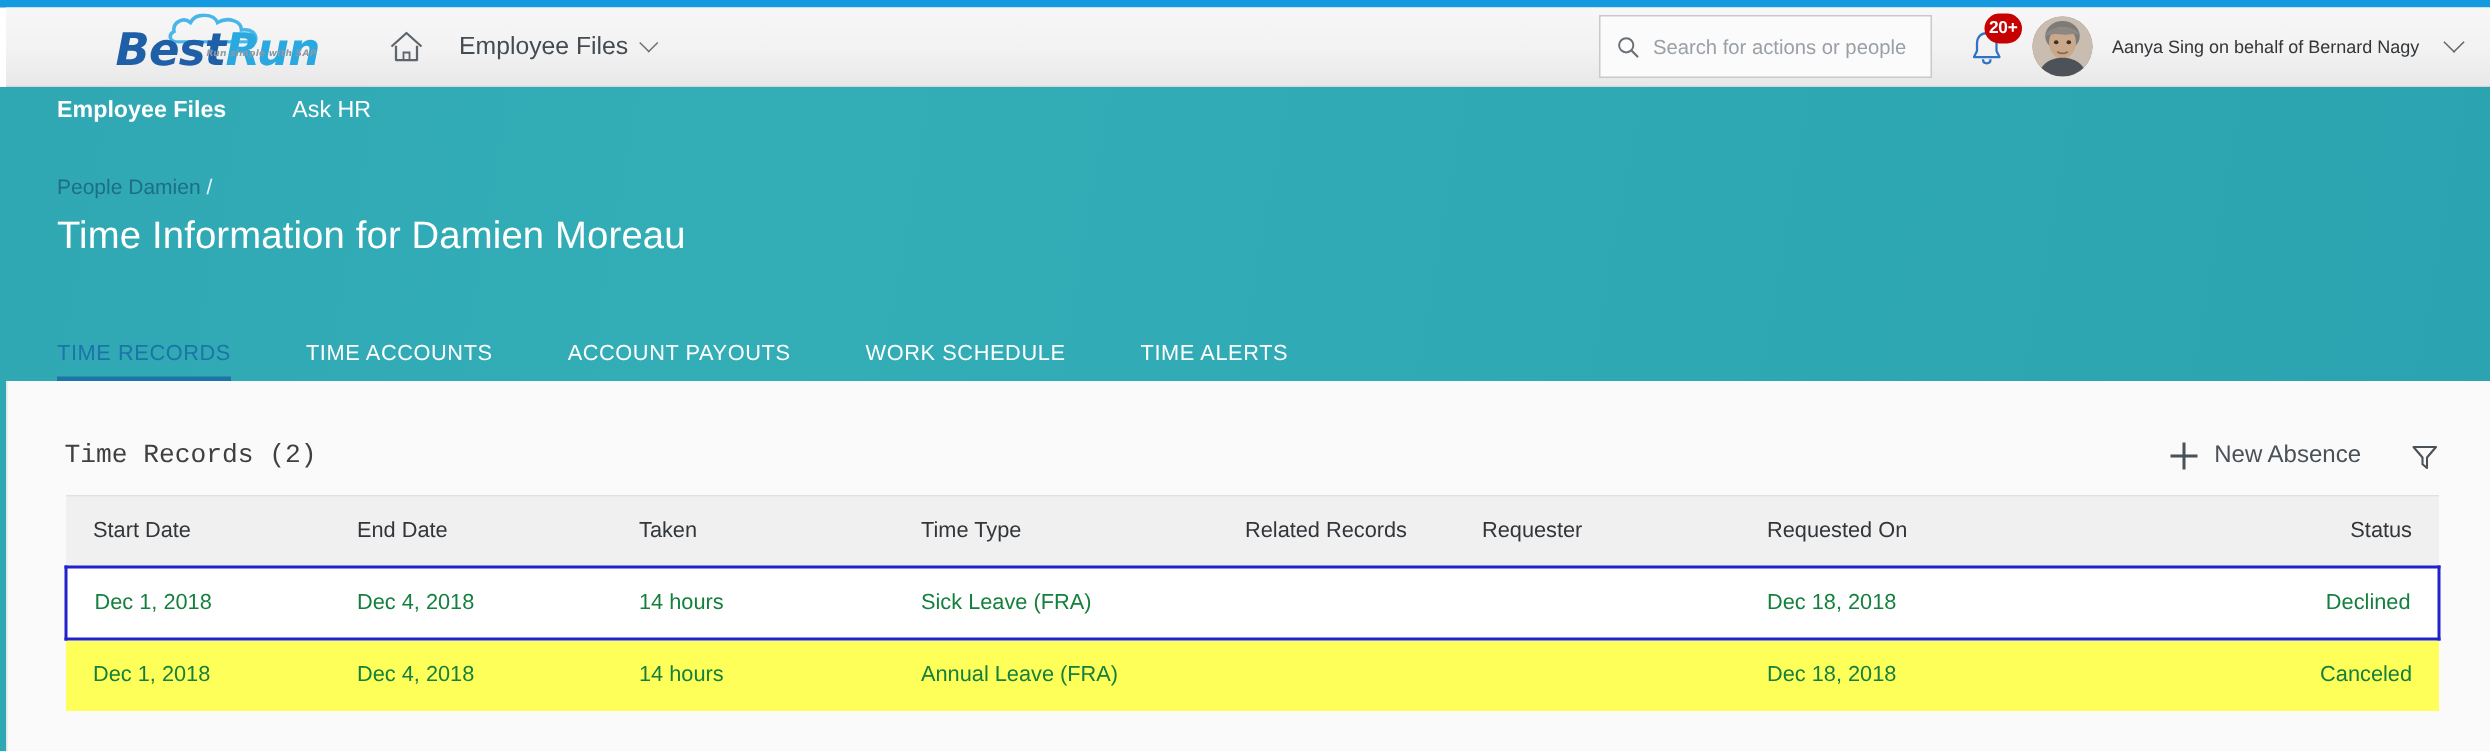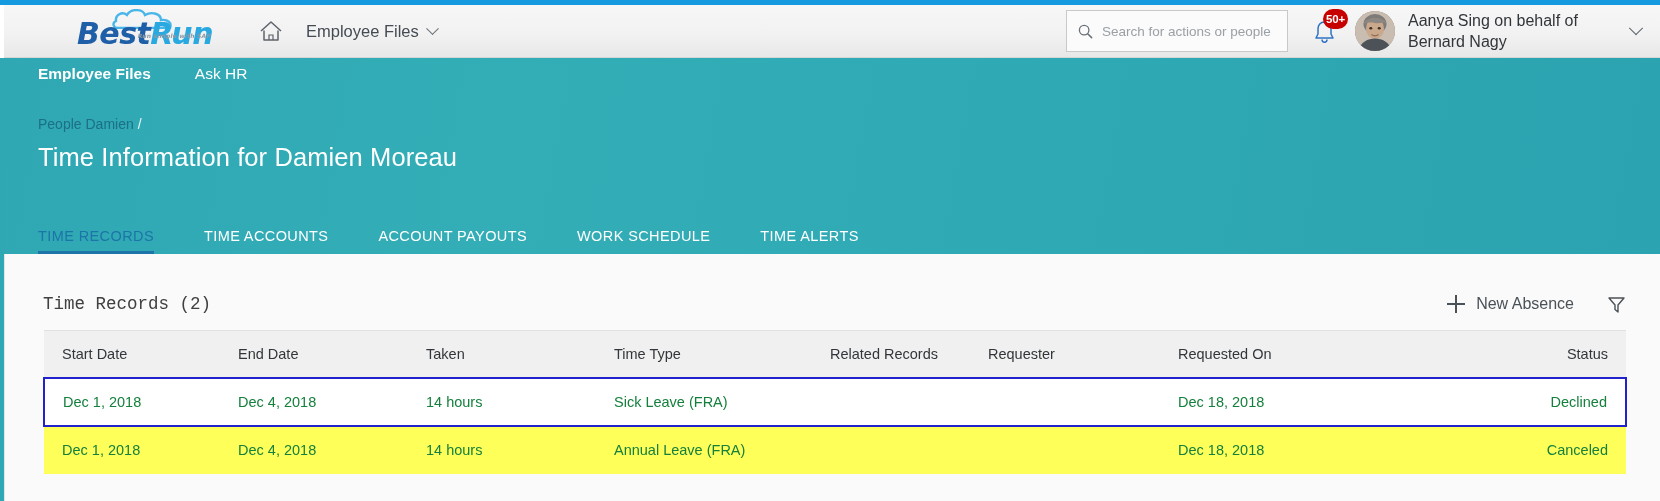--- a/index.html
+++ b/index.html
@@ -146,21 +146,21 @@
     overflow: hidden;
     background: #8f7f72;
     flex: 0 0 auto;
     position: relative;
     cursor: pointer;
   }
 
   .user-name {
     margin-left: 13px;
     width: 208px;
-    font-size: 16px;
+    font-size: 12px;
     line-height: 21px;
     color: #32363a;
     flex: 0 0 auto;
   }
   .user-chev {
     margin-left: 12px; margin-right: 16px;
     width: 16px; height: 16px;
     display: flex; align-items: center; justify-content: center;
     cursor: pointer;
     flex: 0 0 auto;
@@ -384,21 +384,21 @@
         <line x1="11" y1="11" x2="15.5" y2="15.5" stroke="#6b7178" stroke-width="1.7" stroke-linecap="round"></line>
       </svg>
       <input class="search-input" type="text" placeholder="Search for actions or people" style="">
     </div>
 
     <div class="bell-wrap">
       <svg width="23" height="25" viewBox="0 0 23 25">
         <path d="M11.5 3 C7.4 3 5 5.9 5 10 L5 15 L3 19 L20 19 L18 15 L18 10 C18 5.9 15.6 3 11.5 3 Z" fill="none" stroke="#2f73c4" stroke-width="1.5" stroke-linejoin="round"></path>
         <path d="M9 20.5 C9 22.2 10.1 23.2 11.5 23.2 C12.9 23.2 14 22.2 14 20.5" fill="none" stroke="#2f73c4" stroke-width="1.5"></path>
       </svg>
-      <span class="bell-badge">50+</span>
+      <span class="bell-badge">20+</span>
     </div>
 
     <div class="avatar">
       <svg viewBox="0 0 40 40" width="40" height="40">
         <rect width="40" height="40" fill="#c8bdb0"></rect>
         <ellipse cx="20" cy="13" rx="11.5" ry="10" fill="#7e7a77"></ellipse>
         <ellipse cx="20" cy="17.5" rx="9" ry="10.5" fill="#caa88c"></ellipse>
         <path d="M8.5 13.5 C9 5 31 4.5 31.5 13.5 C29 10 25 13 20 12 C15.5 11.2 11 11.5 8.5 13.5 Z" fill="#8d8783"></path>
         <ellipse cx="15.8" cy="17.2" rx="1.5" ry="1.3" fill="#3b2f26"></ellipse>
         <ellipse cx="24.2" cy="17.2" rx="1.5" ry="1.3" fill="#3b2f26"></ellipse>

